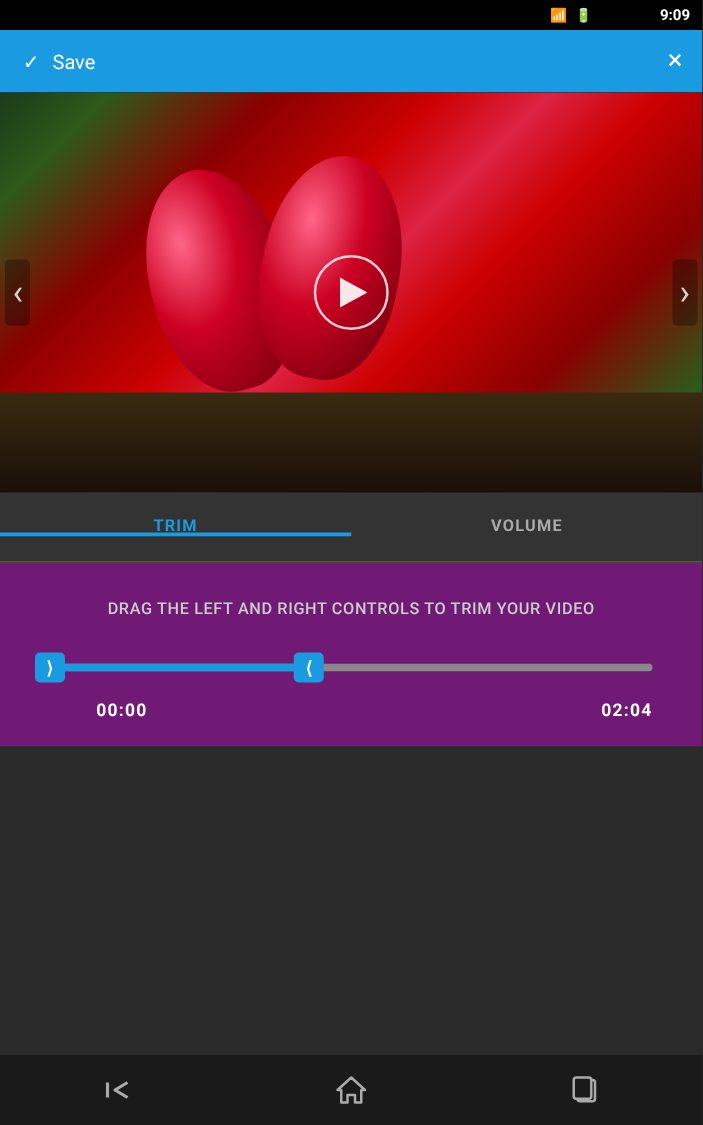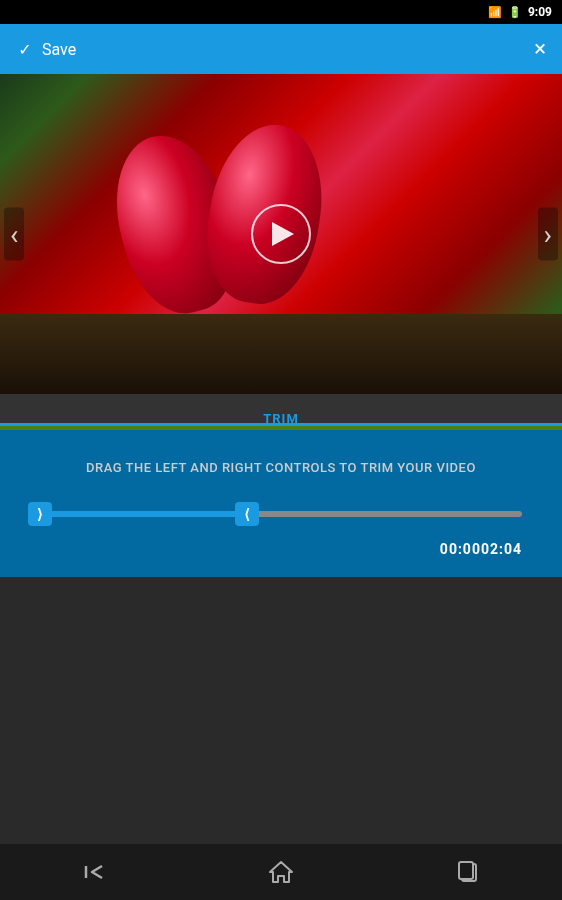--- a/index.html
+++ b/index.html
@@ -24,20 +24,21 @@
       gap: 6px;
     }
     .status-icon {
       color: #fff;
       font-size: 11px;
     }
     .status-time {
       color: #fff;
       font-size: 12px;
       font-weight: bold;
+      margin-left: 48px;
     }
 
     
     #app-bar {
       width: 100%;
       height: 50px;
       background: #1a9ae0;
       display: flex;
       align-items: center;
       justify-content: space-between;
@@ -157,25 +158,25 @@
       background: rgba(0,0,0,0.3);
       padding: 10px 6px;
       border-radius: 4px;
     }
     .nav-arrow-left { left: 4px; }
     .nav-arrow-right { right: 4px; }
 
     
     #tab-bar {
       width: 100%;
-      height: 36px;
+      height: 56px;
       background: #333;
       display: flex;
-      align-items: flex-end;
-      border-bottom: 4px solid #4d7c0f;
+      align-items: center;
+      border-bottom: 1px solid #4d7c0f;
     }
     .tab-item {
       flex: 1;
       display: flex;
       align-items: center;
       justify-content: center;
       color: #aaa;
       font-size: 13px;
       font-weight: bold;
       letter-spacing: 1px;
@@ -192,21 +193,21 @@
       bottom: 0;
       left: 0;
       right: 0;
       height: 3px;
       background: #1a9ae0;
     }
 
     
     #content-area {
       width: 100%;
-      background: #0369a1;
+      background: #701a75;
       padding: 30px 40px 20px;
     }
     .instruction-text {
       color: #ccc;
       font-size: 13px;
       letter-spacing: 0.5px;
       text-align: center;
       margin-bottom: 24px;
       font-weight: 500;
     }
@@ -267,22 +268,23 @@
       align-items: center;
       justify-content: center;
       cursor: pointer;
       color: #fff;
       font-size: 14px;
       font-weight: bold;
     }
 
     .time-labels {
       display: flex;
-      justify-content: flex-end;
+      justify-content: space-between;
       margin-top: 4px;
+      margin-left: 37px;
     }
     .time-label {
       color: #fff;
       font-size: 14px;
       font-weight: bold;
       letter-spacing: 1px;
     }
 
     
     #bottom-nav {
@@ -331,20 +333,23 @@
     </div>
   </div>
   <div class="nav-arrow nav-arrow-left">‹</div>
   <div class="nav-arrow nav-arrow-right">›</div>
 </div>
 
 <div id="tab-bar">
   <div class="tab-item active">
     <span>TRIM</span>
   </div>
+  <div class="tab-item">
+    <span>VOLUME</span>
+  </div>
 </div>
 
 <div id="content-area">
   <p class="instruction-text">DRAG THE LEFT AND RIGHT CONTROLS TO TRIM YOUR VIDEO</p>
 
   <div class="trim-slider-container">
     <div class="slider-track"></div>
     <div class="slider-filled"></div>
     <div class="handle-left">⟩</div>
     <div class="handle-right">⟨</div>

